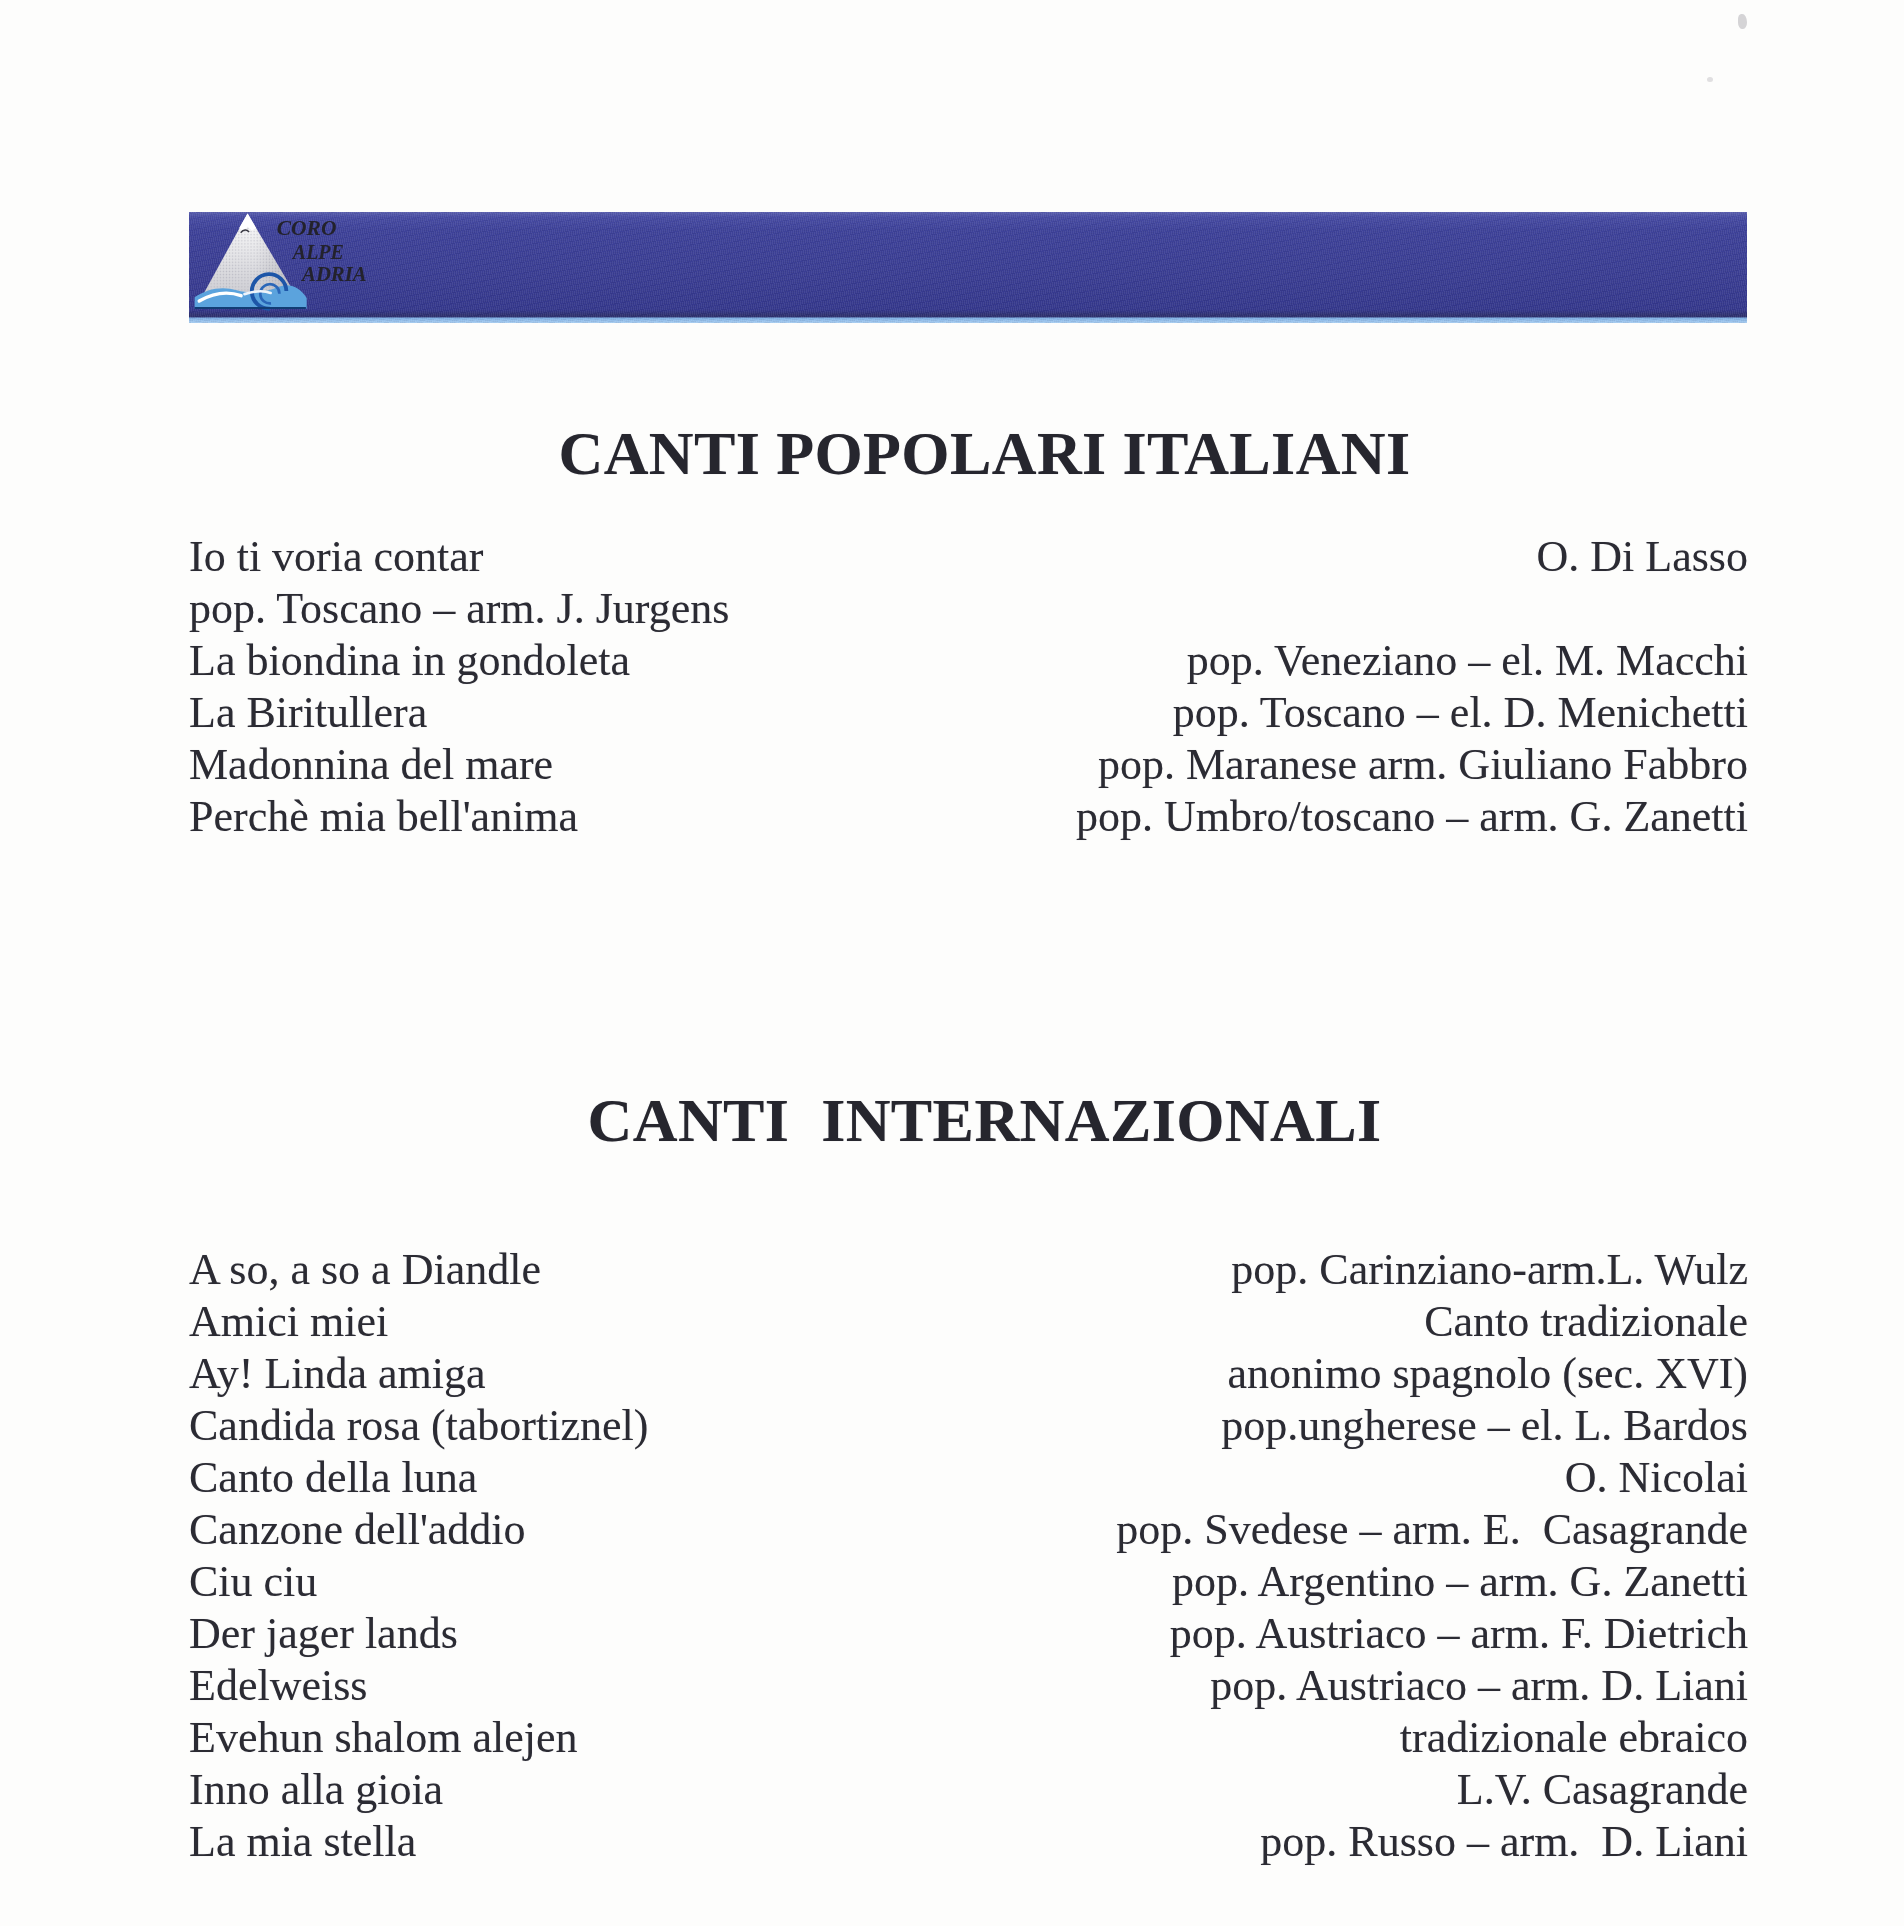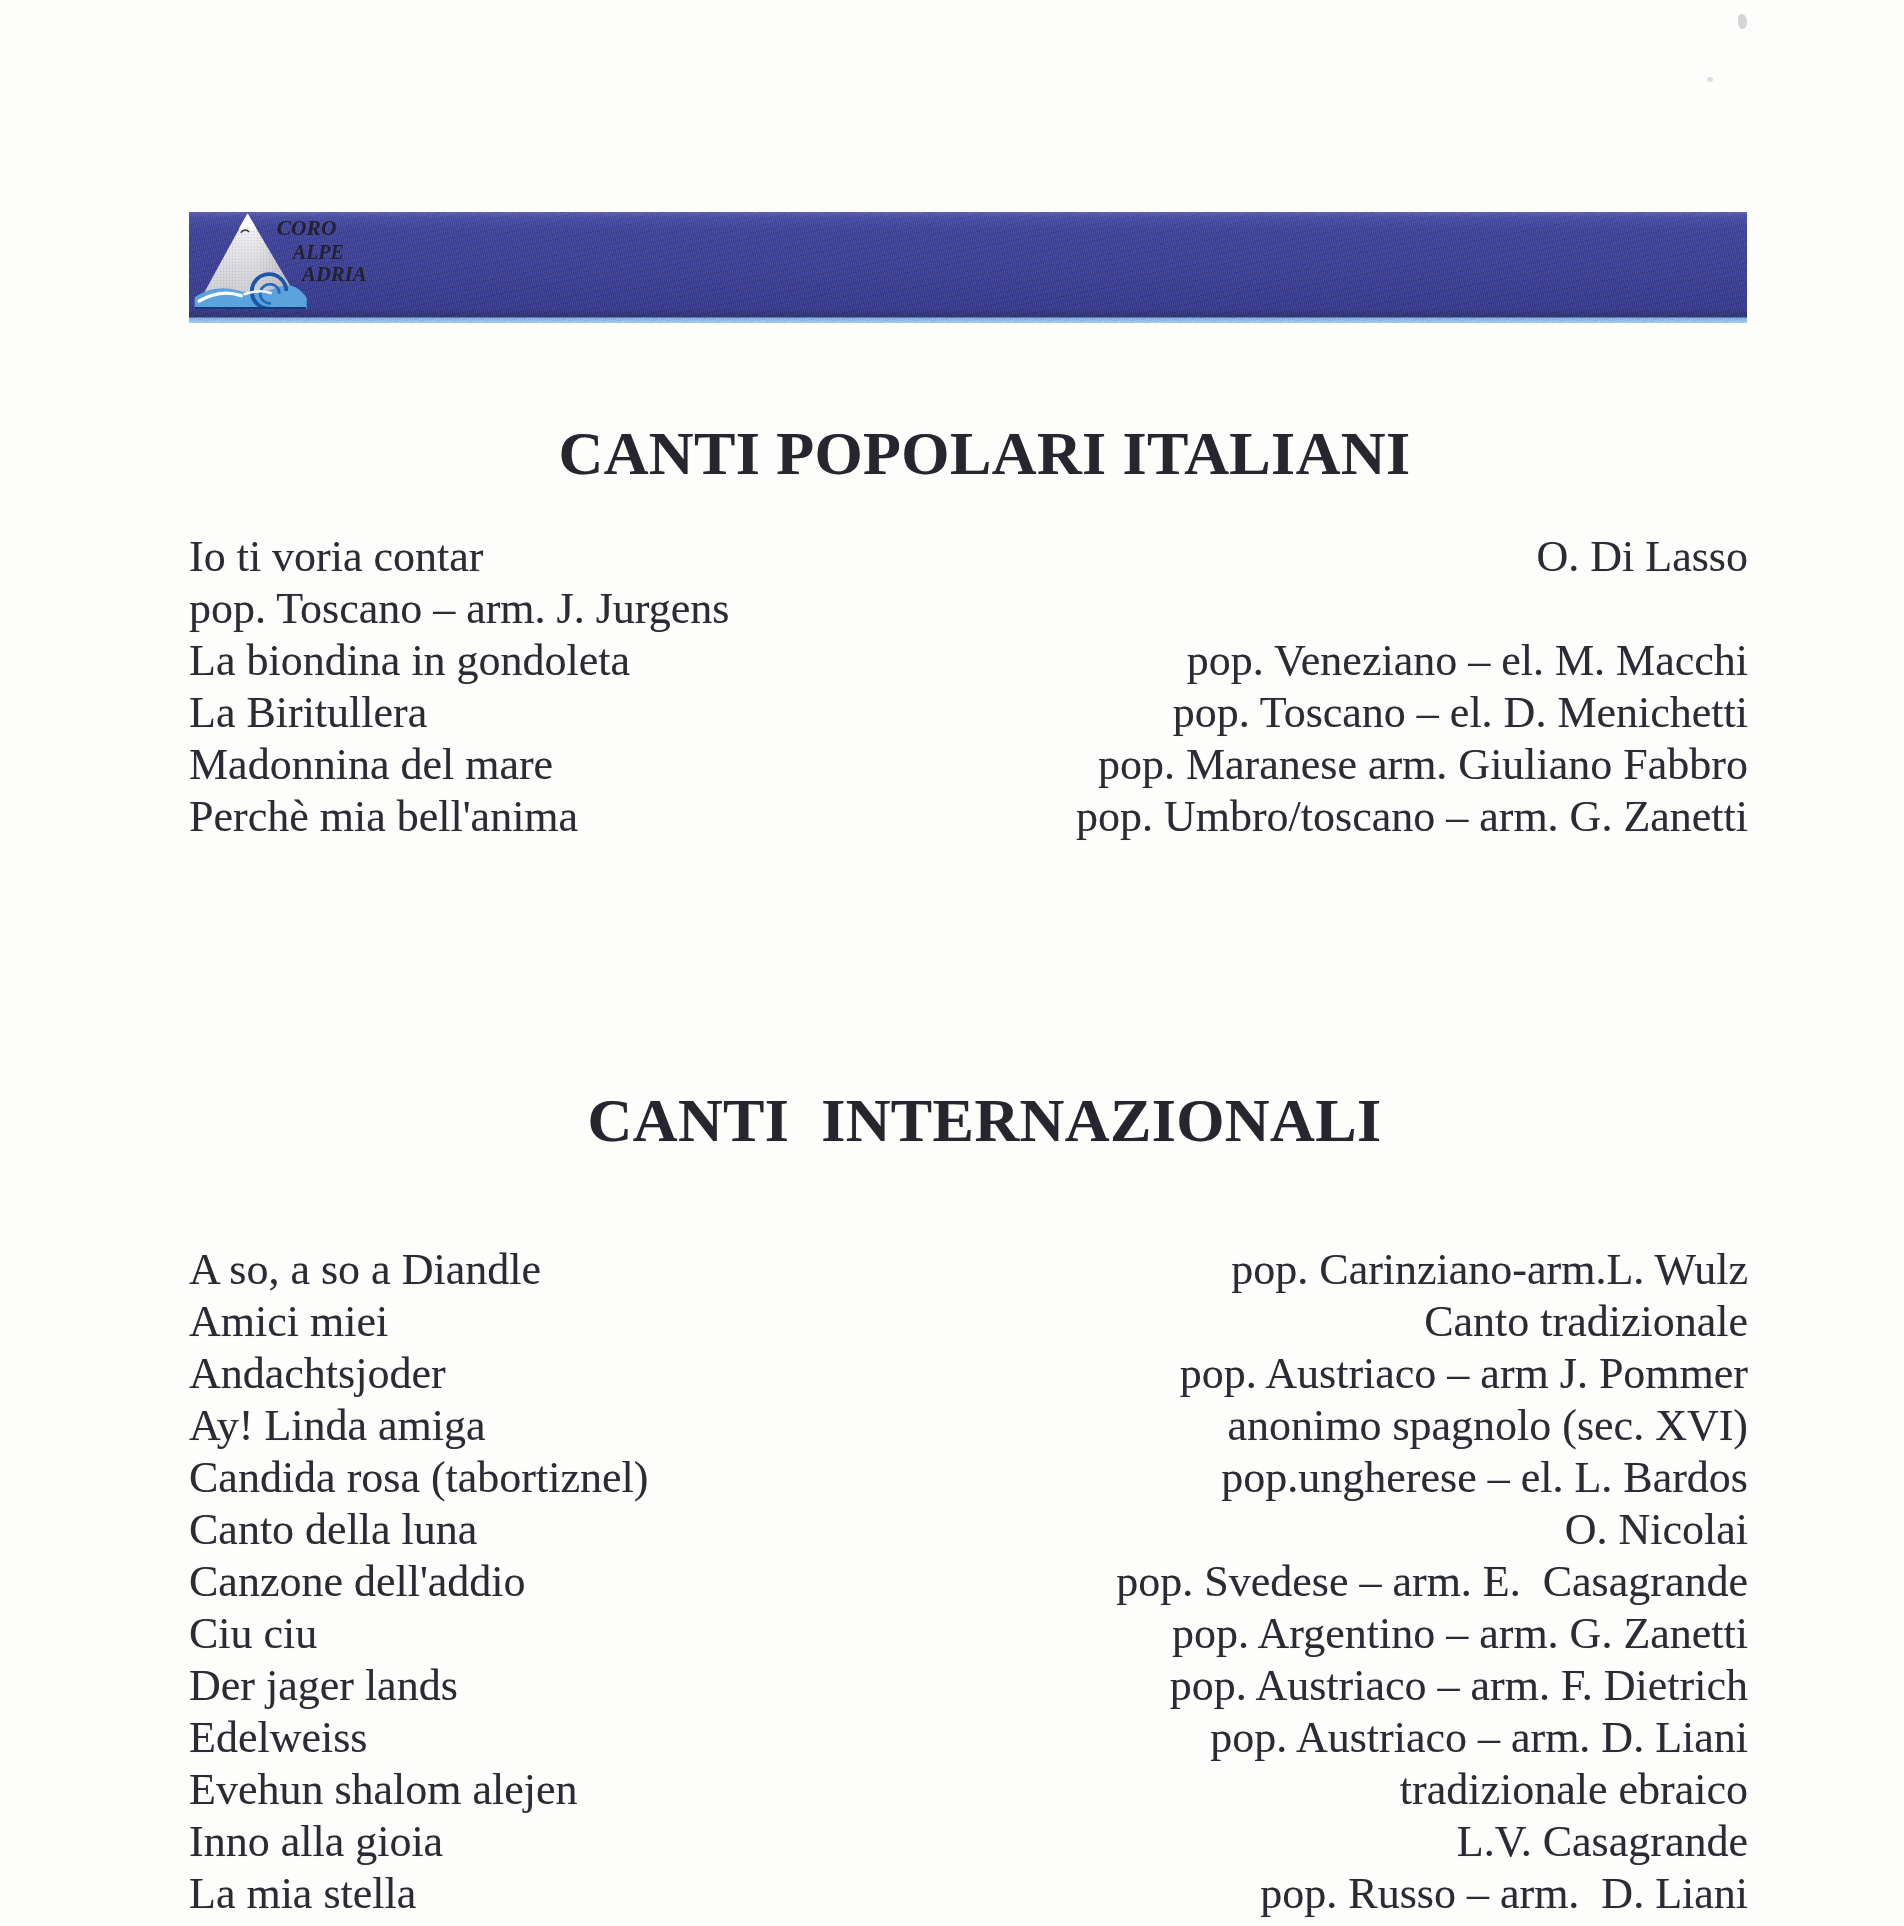--- a/index.html
+++ b/index.html
@@ -133,24 +133,20 @@
   <ul class="list" id="list-1">
       <li class="row">
         <span class="song">A so, a so a Diandle</span>
         <span class="attr">pop. Carinziano-arm.L. Wulz</span>
       </li>
       <li class="row">
         <span class="song">Amici miei</span>
         <span class="attr">Canto tradizionale</span>
       </li>
       <li class="row">
-        <span class="song">Andachtsjoder</span>
-        <span class="attr">pop. Austriaco – arm J. Pommer</span>
-      </li>
-      <li class="row">
         <span class="song">Ay! Linda amiga</span>
         <span class="attr">anonimo spagnolo (sec. XVI)</span>
       </li>
       <li class="row">
         <span class="song">Candida rosa (tabortiznel)</span>
         <span class="attr">pop.ungherese – el. L. Bardos</span>
       </li>
       <li class="row">
         <span class="song">Canto della luna</span>
         <span class="attr">O. Nicolai</span>

